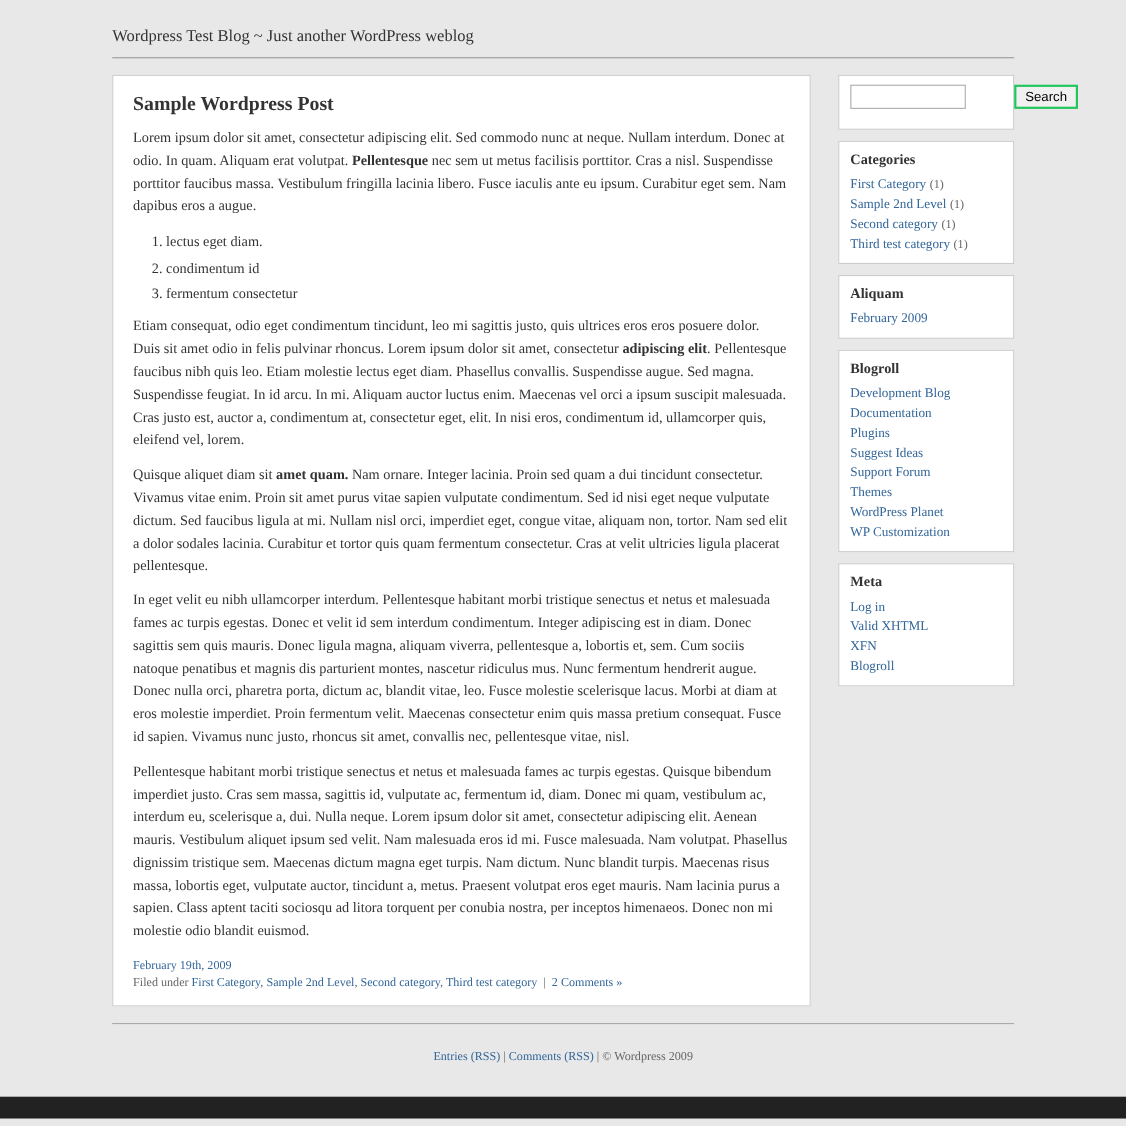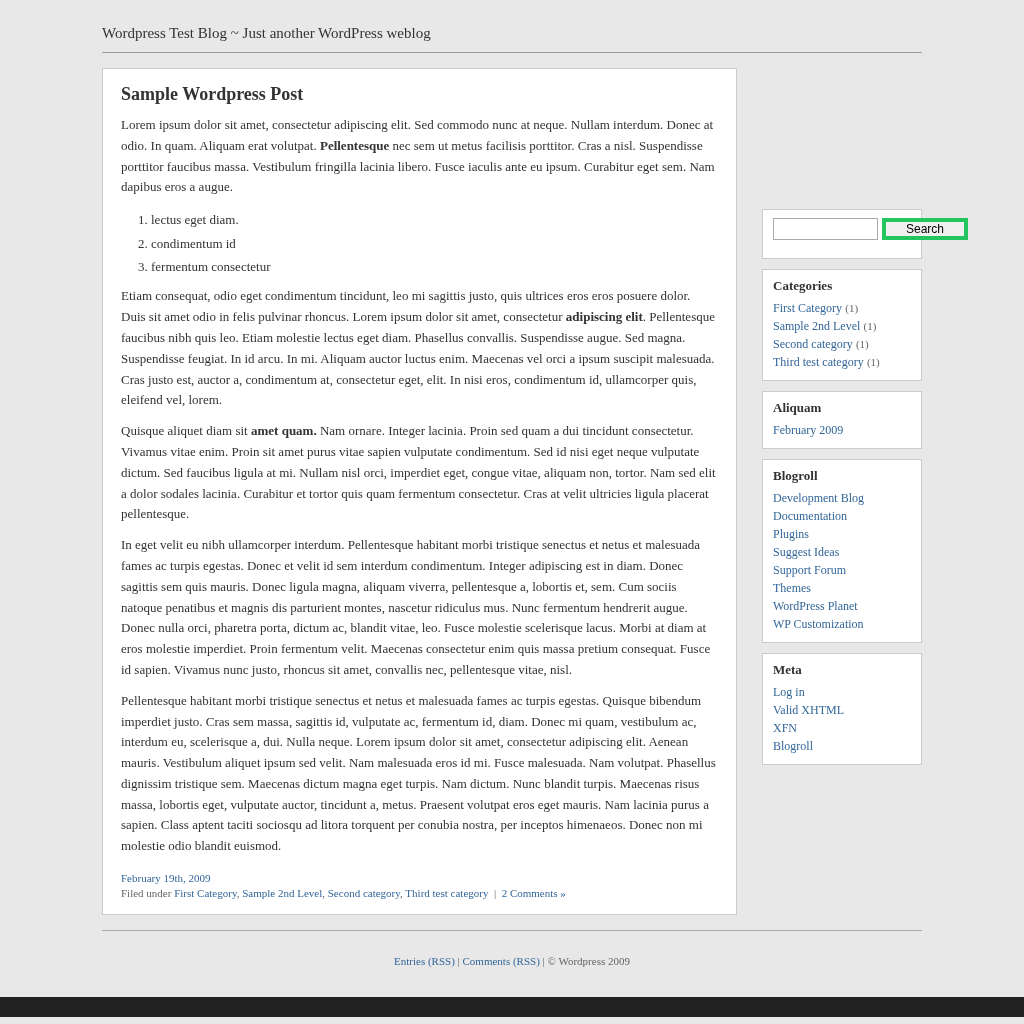--- a/index.html
+++ b/index.html
@@ -21,21 +21,21 @@
     }
     #header h1 {
       font-size: 15px;
       font-weight: normal;
       font-family: Georgia, serif;
       color: #333;
     }
     #content-area {
       display: flex;
       gap: 25px;
-      align-items: center;
+      align-items: flex-start;
     }
     #main {
       flex: 1;
       background: #fff;
       border: 1px solid #ccc;
       padding: 15px 18px 15px;
       min-width: 0;
     }
     #sidebar {
       width: 160px;
@@ -112,25 +112,26 @@
     .search-input {
       width: 105px;
       height: 22px;
       border: 1px solid #aaa;
       background: #fff;
       font-size: 12px;
       padding: 2px 4px;
     }
     .search-button {
       height: 22px;
-      padding: 0 20px;
+      padding: 0 8px;
       font-size: 12px;
       cursor: pointer;
       background: #f0f0f0;
-      border: 4px solid #22c55e;
+      border: 2px solid #22c55e;
+      margin-left: 40px;
     }
     .cat-count {
       color: #666;
       font-size: 11px;
     }
     
     #footer {
       border-top: 1px solid #aaa;
       margin-top: 15px;
       padding-top: 24px;

